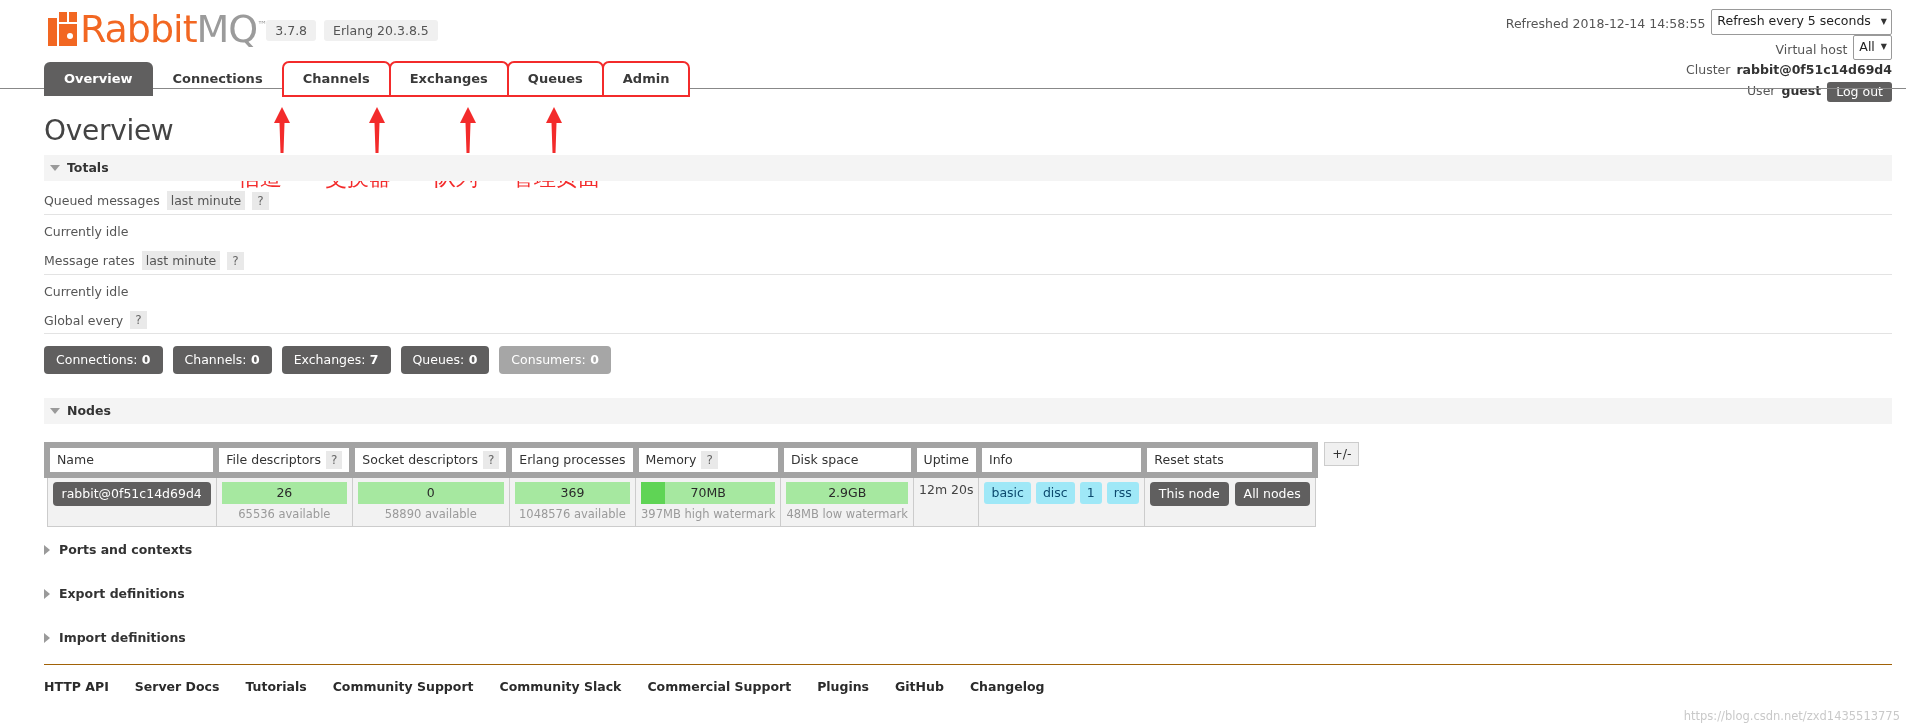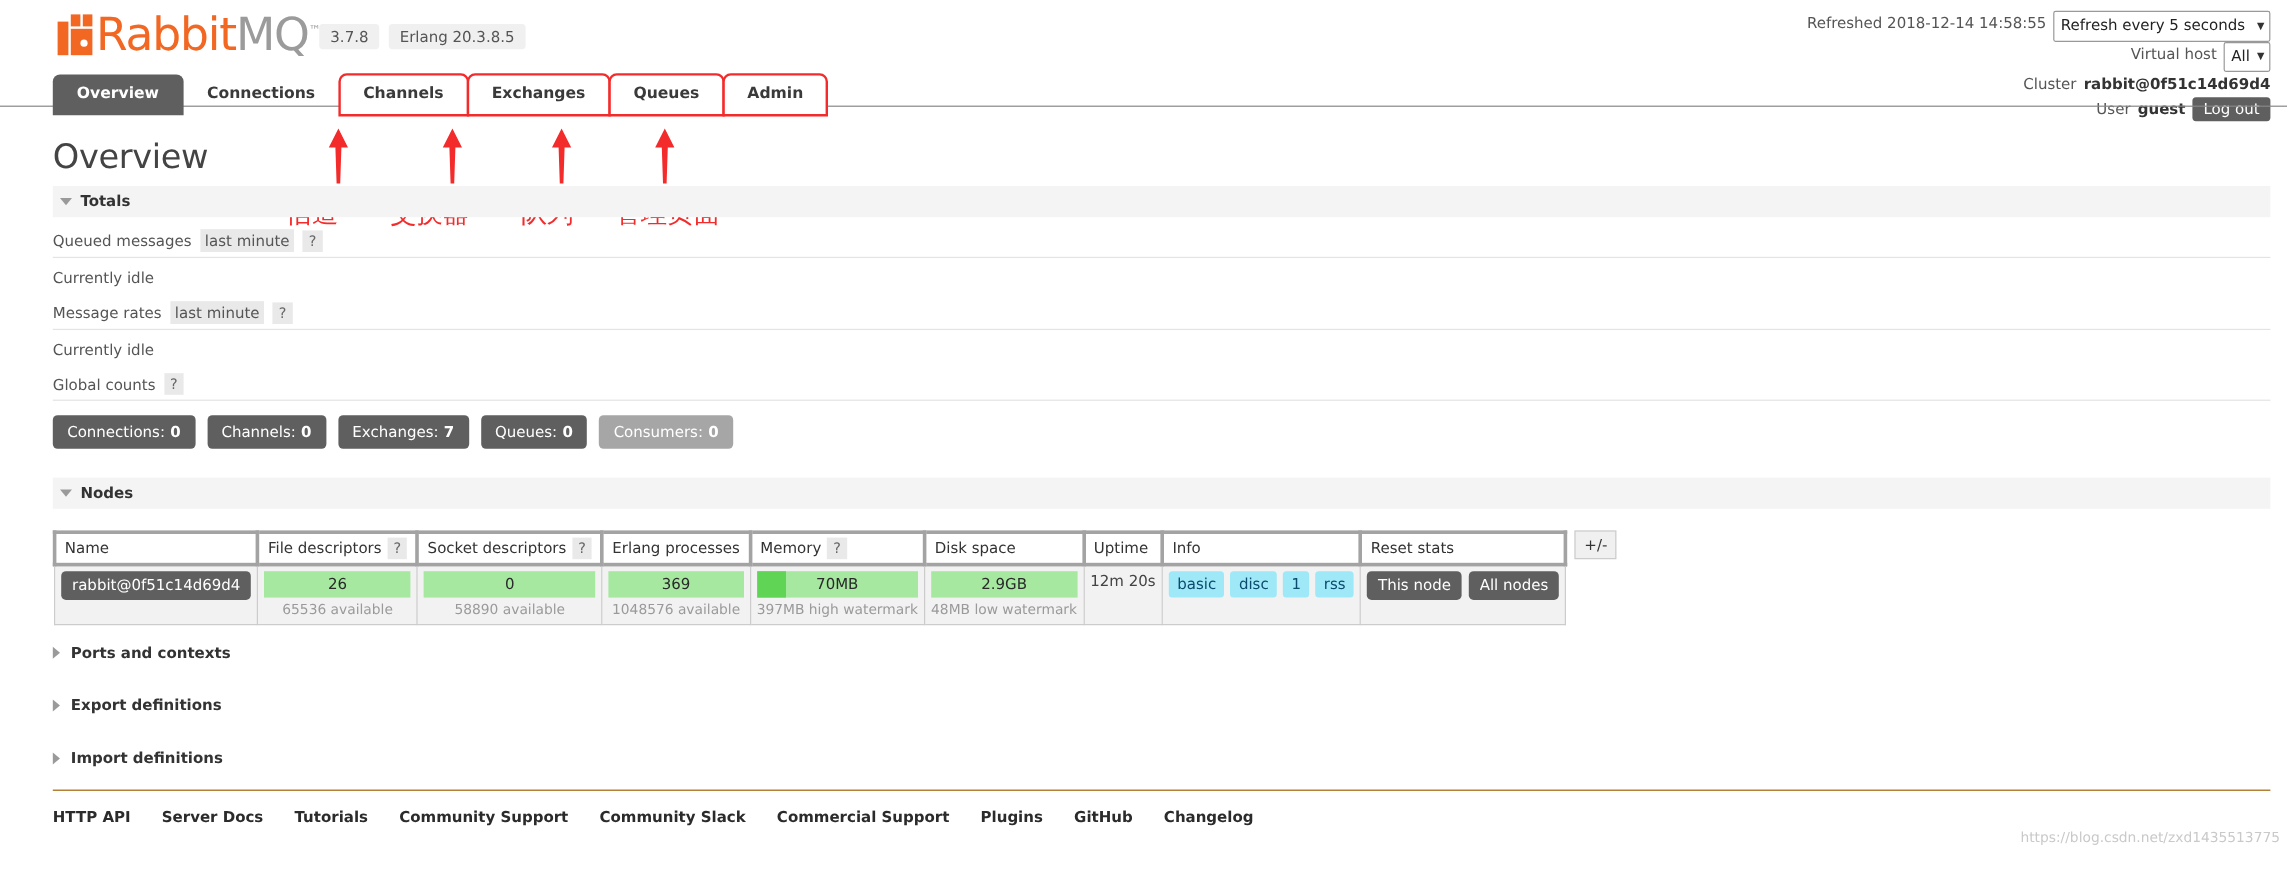--- a/index.html
+++ b/index.html
@@ -41,21 +41,21 @@
   .vbadge {
     background: #f0f0f0; color: #555;
     border-radius: 3px; padding: 3px 9px; font-size: 12.5px;
   }
 
   .header-right {
     position: absolute; right: 14px; top: 9px;
     text-align: right; font-size: 12.5px; color: #555;
     line-height: 1.65;
   }
-  .hr-row { display: flex; justify-content: flex-end; align-items: flex-start; gap: 6px; }
+  .hr-row { display: flex; justify-content: flex-end; align-items: flex-end; gap: 6px; }
   .hr-select {
     border: 1px solid #999; background: #fff; color: #222;
     font-size: 12.5px; padding: 1px 4px 2px 5px; border-radius: 2px;
     display: inline-flex; align-items: center; gap: 10px;
     font-family: "DejaVu Sans", "Liberation Sans", sans-serif;
   }
   .hr-select .caret { font-size: 8px; color: #333; }
   .hr-select.small { gap: 6px; }
   .hr-strong { font-weight: bold; color: #333; }
   .logout-btn {
@@ -134,21 +134,21 @@
     background: #605f5f; color: #fff; border-radius: 4px;
     padding: 6px 12px 7px; font-size: 12.5px; cursor: pointer;
   }
   .count-badge.muted { background: #a6a6a6; cursor: default; }
   .count-badge b { font-weight: bold; }
 
   
   .nodes-wrap { margin: 18px 14px 0 44px; }
   table.nodes { border-collapse: collapse; font-size: 12.5px; }
   table.nodes th {
-    border: 3px solid #a3a3a3; background: #fff; color: #333;
+    border: 6px solid #a3a3a3; background: #fff; color: #333;
     font-weight: normal; text-align: left; padding: 4px 7px 5px;
     white-space: nowrap; vertical-align: middle;
   }
   table.nodes th .help { margin-left: 5px; }
   table.nodes td {
     border: 1px solid #ccc; background: #f2f2f2; padding: 4px 5px 5px;
     vertical-align: top; text-align: center;
   }
   .node-name-btn {
     background: #605f5f; color: #fff; border-radius: 4px;
@@ -193,21 +193,21 @@
   
   .footer {
     margin: 5px 14px 0 44px; border-top: 1px solid #a16207;
     padding: 14px 0 0; display: flex; gap: 26px;
   }
   .footer a {
     color: #2b2b2b; font-size: 12.5px; font-weight: bold;
     text-decoration: none; cursor: pointer;
   }
   .watermark {
-    position: absolute; right: 6px; bottom: 22px;
+    position: absolute; right: 6px; bottom: 4px;
     color: #c9c9c9; font-size: 11.5px;
   }
 </style>
 </head>
 <body>
 
 <div id="root">
 
   <div class="header">
     <div class="logo-wrap">
@@ -309,21 +309,21 @@
     <div class="idle-row">Currently idle</div>
 
     <div class="stat-row">
       <span class="lbl">Message rates</span>
       <span class="chip">last minute</span>
       <span class="help">?</span>
     </div>
     <div class="idle-row">Currently idle</div>
 
     <div class="stat-row">
-      <span class="lbl">Global counts</span>
+      <span class="lbl">Global every</span>
       <span class="help">?</span>
     </div>
 
     <div class="counts" id="counts">
         <div class="count-badge"><span>Connections:</span><b> 0</b></div>
         <div class="count-badge"><span>Channels:</span><b> 0</b></div>
         <div class="count-badge"><span>Exchanges:</span><b> 7</b></div>
         <div class="count-badge"><span>Queues:</span><b> 0</b></div>
         <div class="count-badge muted"><span>Consumers:</span><b> 0</b></div>
       </div>

